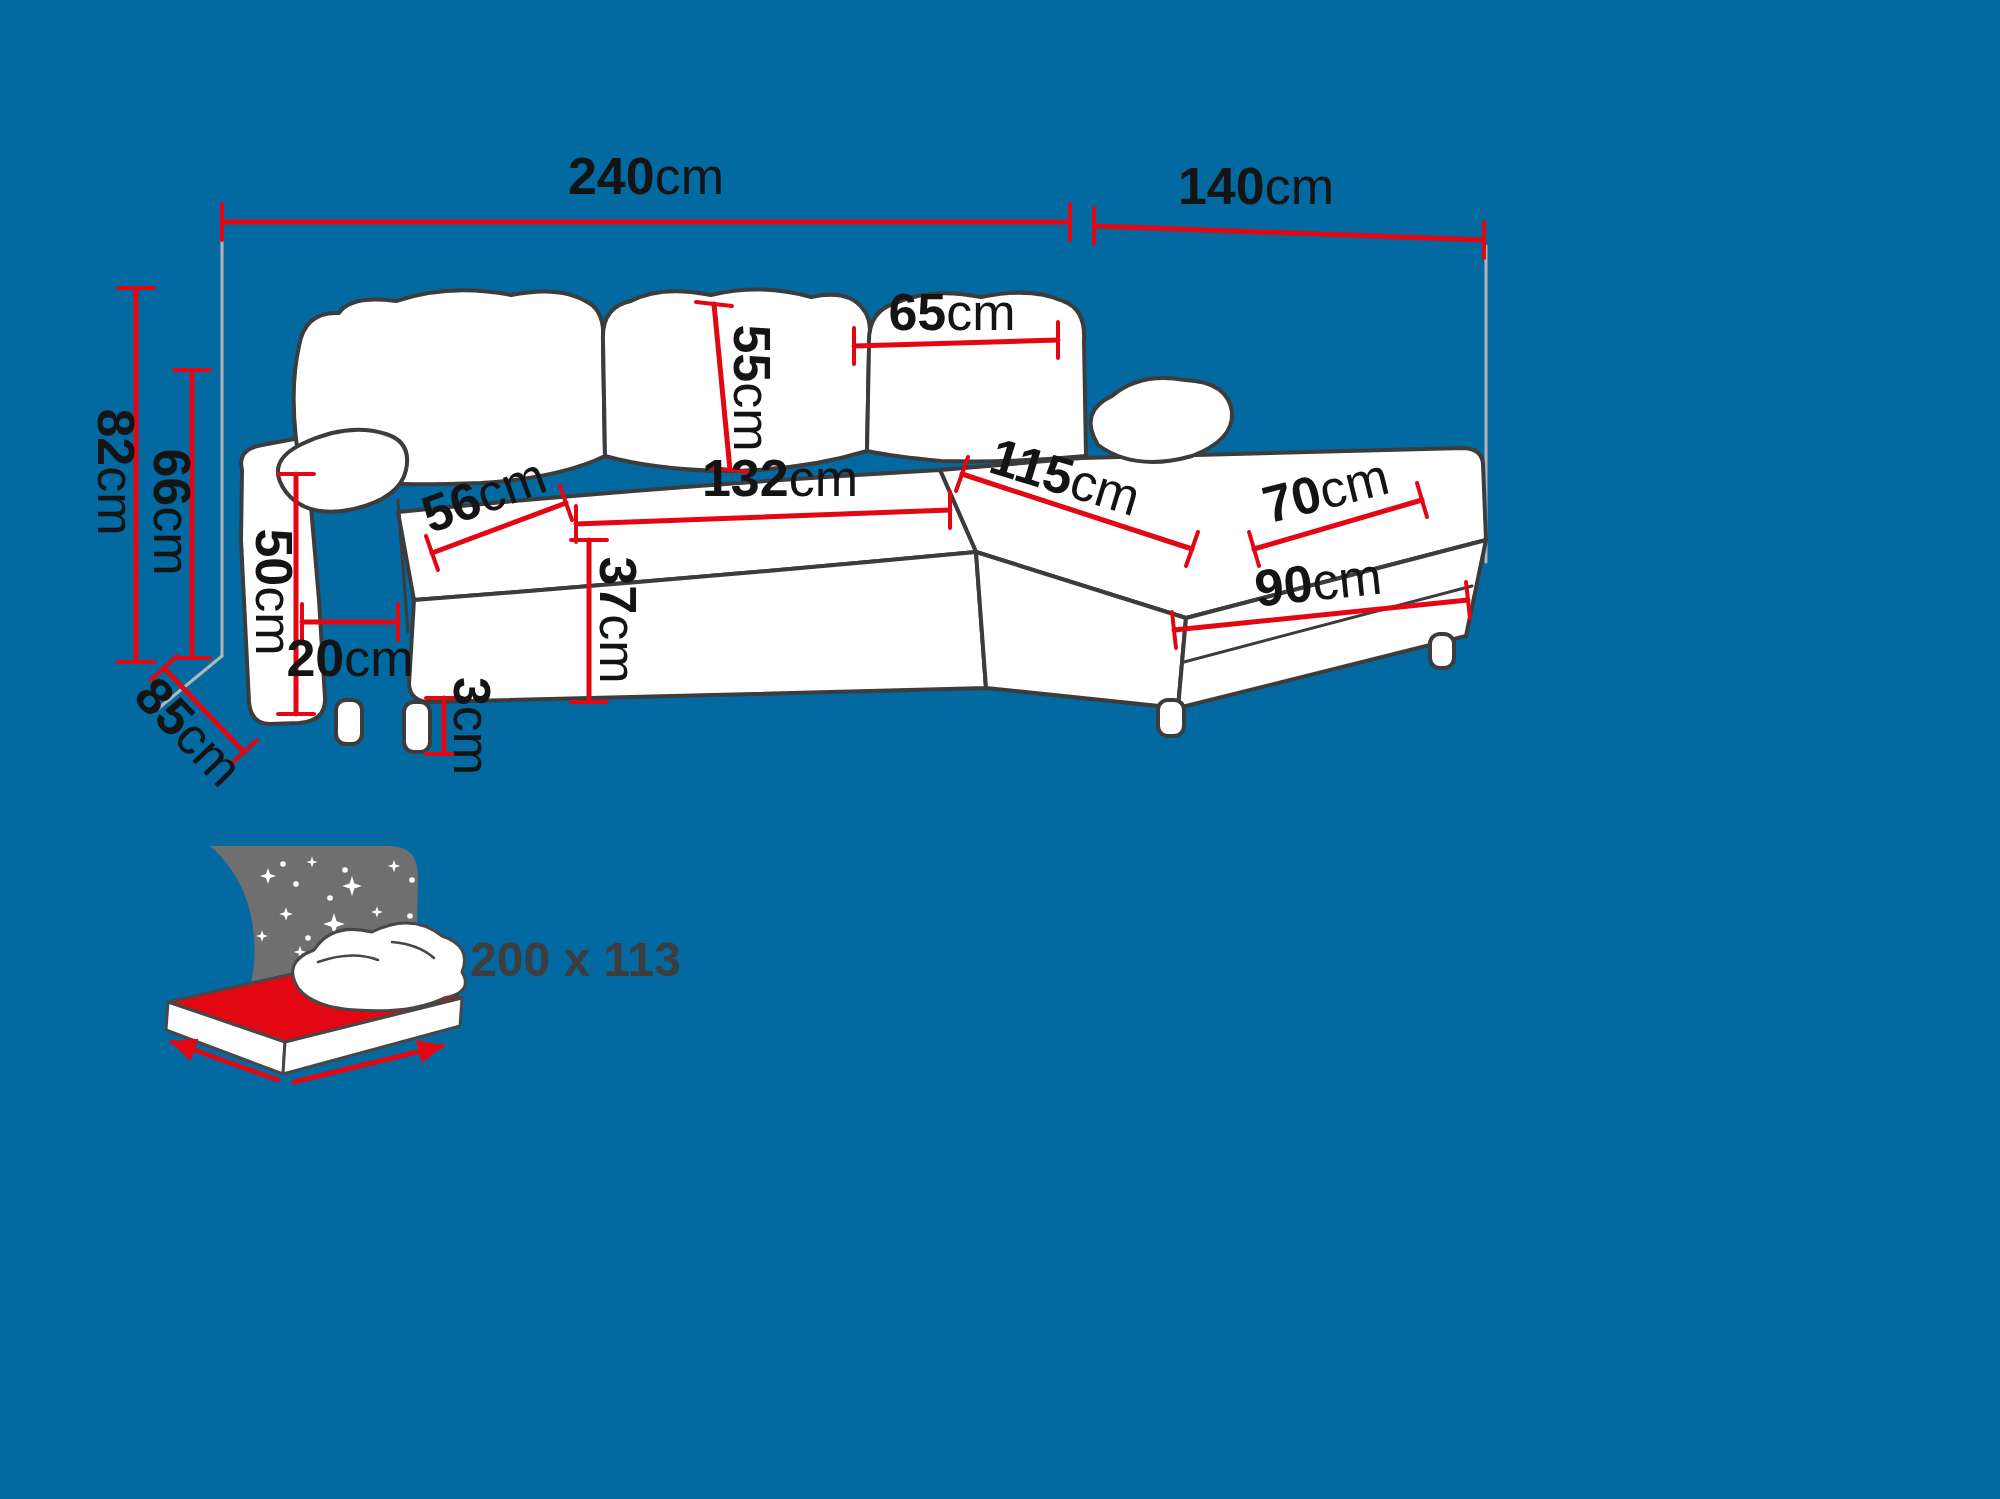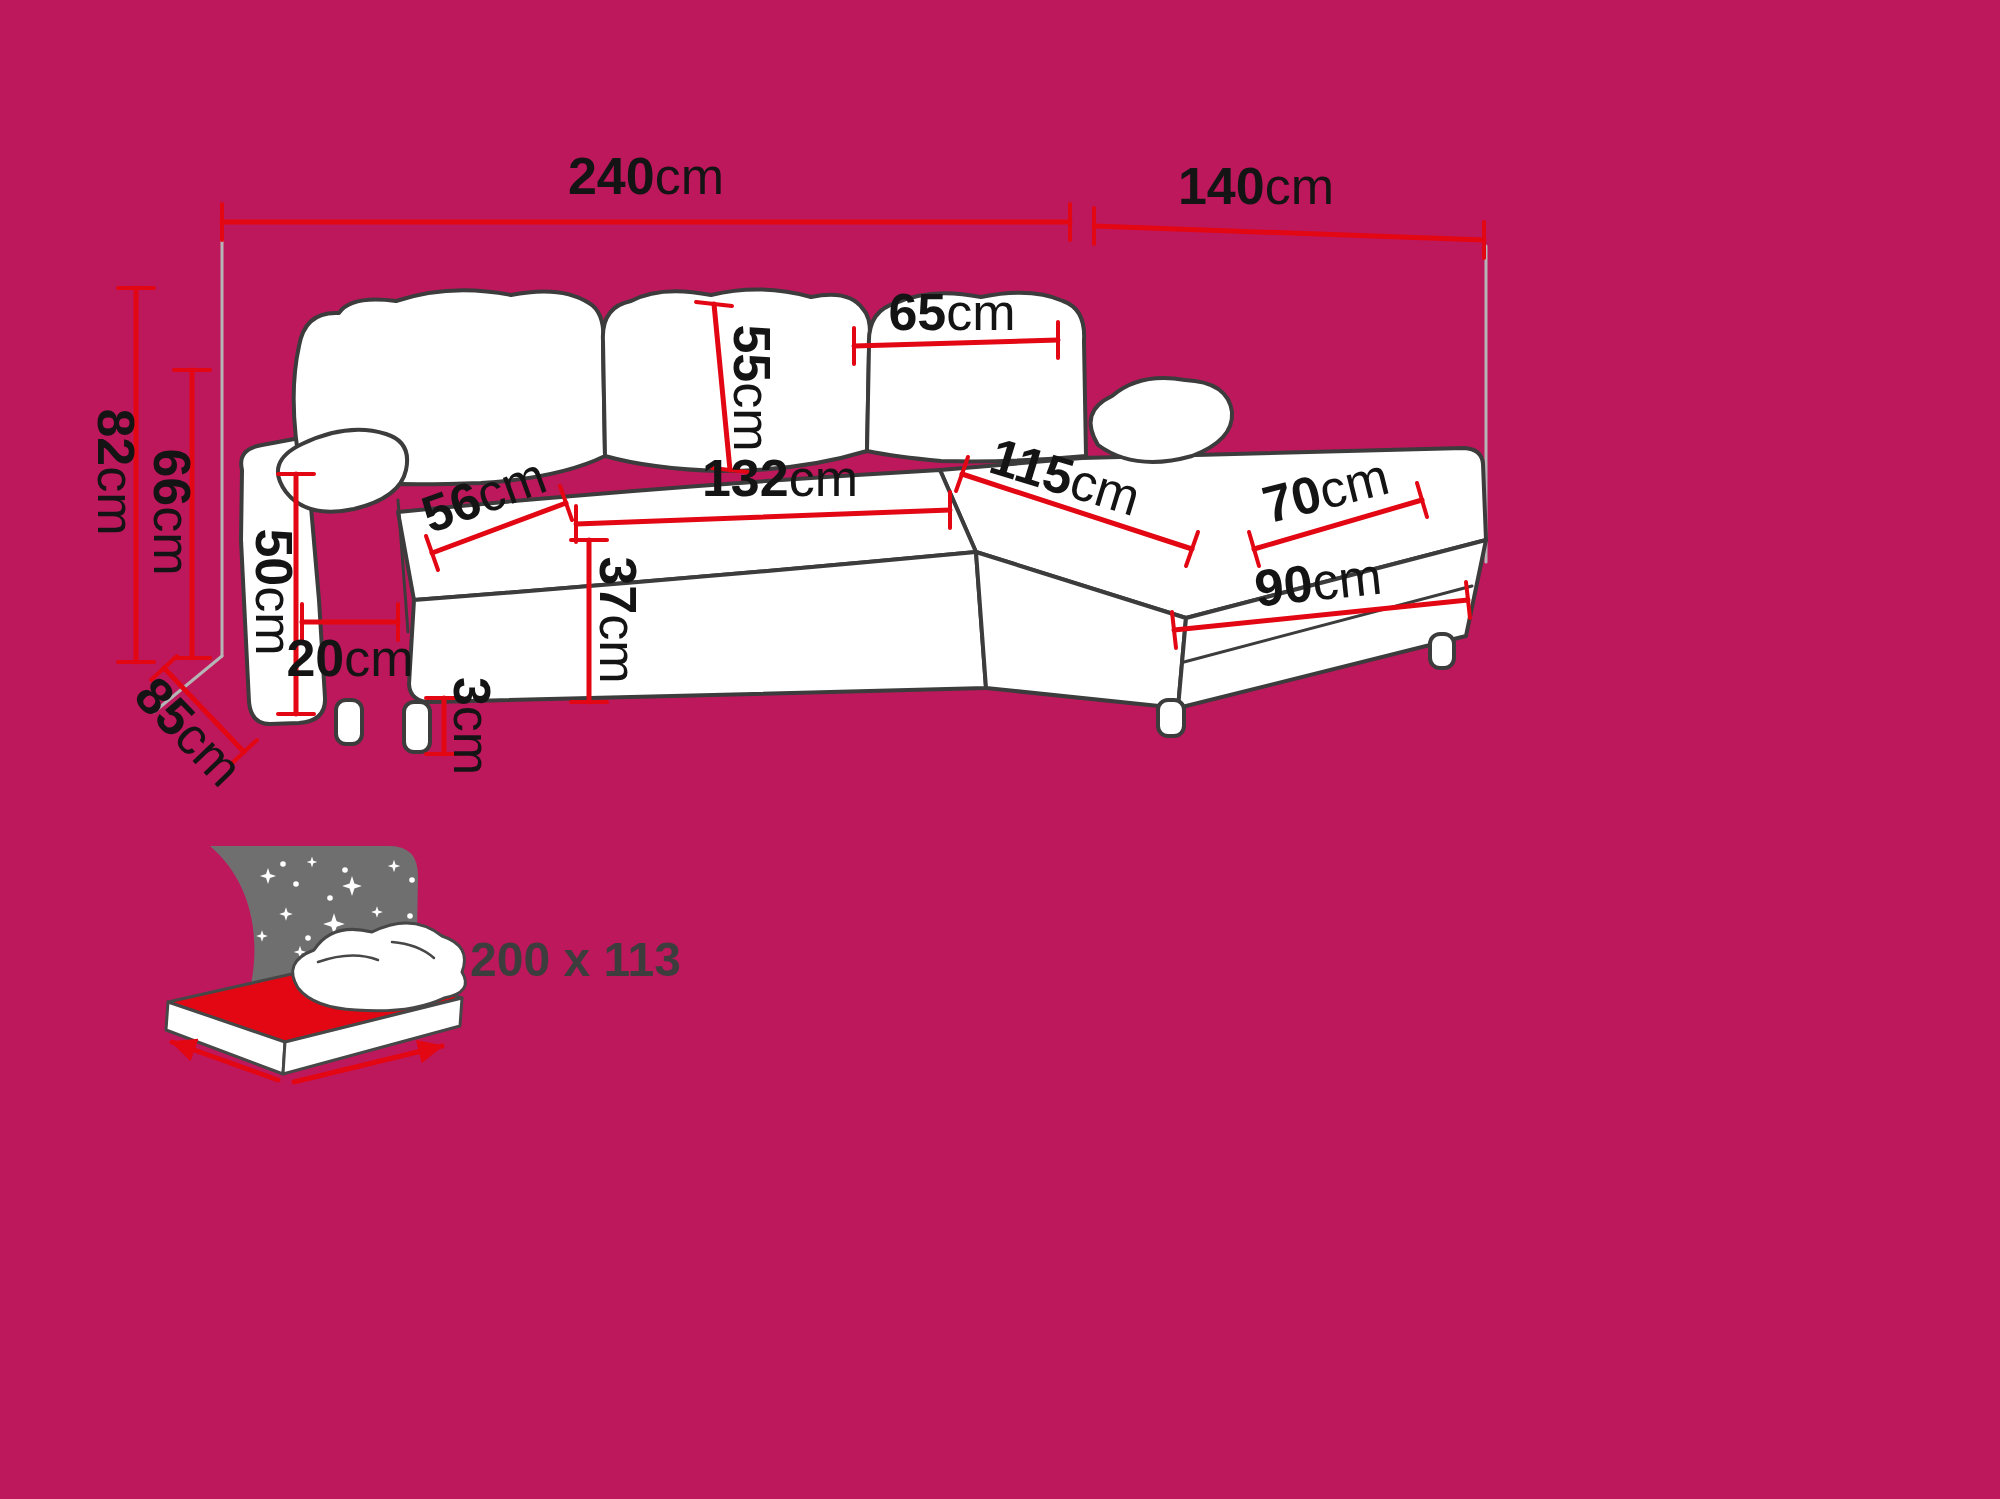--- a/index.html
+++ b/index.html
@@ -3,21 +3,21 @@
 <meta charset="utf-8">
 <style>
   html, body {
     margin: 0;
     padding: 0;
     background: #ffffff;
   }
   .stage {
     width: 2000px;
     height: 1499px;
-    background: #be185d;
+    background: #0369a1;
     position: relative;
   }
   svg text {
     font-family: "Liberation Sans", sans-serif;
   }
   .num  { font-weight: 700; fill: var(--text, #141414); font-size: 52px; }
   .unit { font-weight: 400; fill: var(--text, #141414); font-size: 52px; }
   .dim  { stroke: var(--dimension, #e30613); stroke-width: 5; fill: none; stroke-linecap: round; }
   .tick { stroke: var(--dimension, #e30613); stroke-width: 4; stroke-linecap: round; }
   .sofa { fill: #ffffff; stroke: var(--outline, #3c3c3c); stroke-width: 4; stroke-linejoin: round; stroke-linecap: round; }

